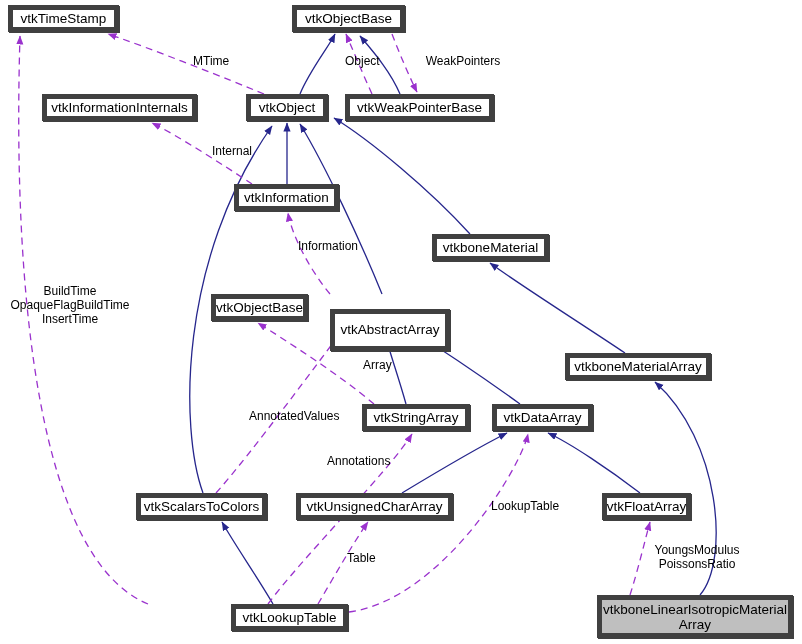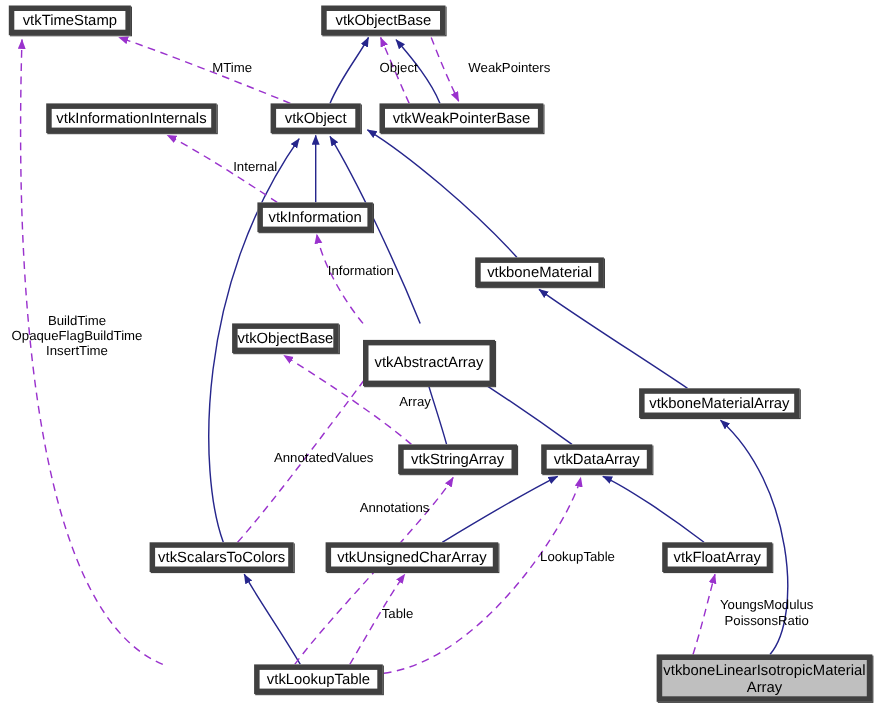--- a/index.html
+++ b/index.html
@@ -118,36 +118,36 @@
       </div>
       <div class="node" style="left: 432px; top: 234px; width: 117px; height: 27px; border-color: rgb(64, 64, 64); background: rgb(255, 255, 255);">
         <span>vtkboneMaterial</span>
       </div>
       <div class="node" style="left: 211px; top: 294px; width: 97px; height: 27px; border-color: rgb(64, 64, 64); background: rgb(255, 255, 255);">
         <span>vtkObjectBase</span>
       </div>
       <div class="node" style="left: 330px; top: 309px; width: 120px; height: 42px; border-color: rgb(64, 64, 64); background: rgb(255, 255, 255);">
         <span>vtkAbstractArray</span>
       </div>
-      <div class="node" style="left: 581px; top: 353px; width: 146px; height: 27px; border-color: rgb(64, 64, 64); background: rgb(255, 255, 255);">
+      <div class="node" style="left: 565px; top: 353px; width: 146px; height: 27px; border-color: rgb(64, 64, 64); background: rgb(255, 255, 255);">
         <span>vtkboneMaterialArray</span>
       </div>
       <div class="node" style="left: 362px; top: 404px; width: 108px; height: 27px; border-color: rgb(64, 64, 64); background: rgb(255, 255, 255);">
         <span>vtkStringArray</span>
       </div>
       <div class="node" style="left: 492px; top: 404px; width: 101px; height: 27px; border-color: rgb(64, 64, 64); background: rgb(255, 255, 255);">
         <span>vtkDataArray</span>
       </div>
       <div class="node" style="left: 136px; top: 493px; width: 131px; height: 27px; border-color: rgb(64, 64, 64); background: rgb(255, 255, 255);">
         <span>vtkScalarsToColors</span>
       </div>
       <div class="node" style="left: 296px; top: 493px; width: 157px; height: 27px; border-color: rgb(64, 64, 64); background: rgb(255, 255, 255);">
         <span>vtkUnsignedCharArray</span>
       </div>
-      <div class="node" style="left: 602px; top: 493px; width: 100px; height: 27px; border-color: rgb(64, 64, 64); background: rgb(255, 255, 255);">
+      <div class="node" style="left: 602px; top: 493px; width: 89px; height: 27px; border-color: rgb(64, 64, 64); background: rgb(255, 255, 255);">
         <span>vtkFloatArray</span>
       </div>
       <div class="node" style="left: 231px; top: 604px; width: 117px; height: 27px; border-color: rgb(64, 64, 64); background: rgb(255, 255, 255);">
         <span>vtkLookupTable</span>
       </div>
       <div class="node highlight" style="left: 597px; top: 595px; width: 196px; height: 43px; border-color: rgb(64, 64, 64); background: rgb(191, 191, 191);">
         <span>vtkboneLinearIsotropicMaterial<br>Array</span>
       </div>
     </div>
   <div id="label-layer">

